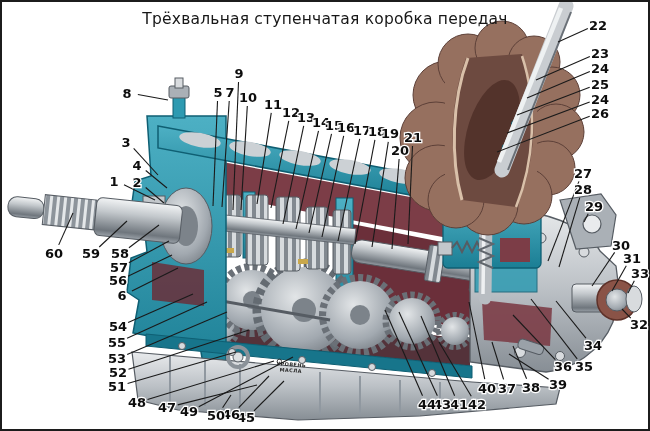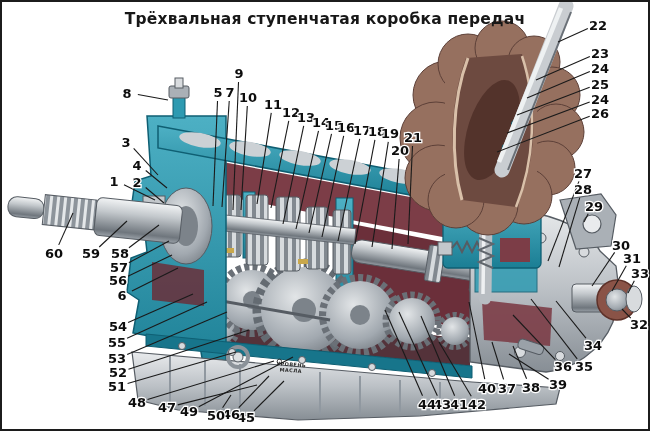--- a/index.html
+++ b/index.html
@@ -1,20 +1,20 @@
 <!DOCTYPE html>
 <html><head>
 <meta charset="utf-8">
 <style>
   html,body{margin:0;padding:0;background:#fff;}
   .stage{position:relative;width:650px;height:431px;background:#fff;overflow:hidden;
          font-family:"DejaVu Sans","Liberation Sans",sans-serif;}
   .stage svg{position:absolute;left:0;top:0;}
   .page-title{position:absolute;top:10px;left:0;width:100%;text-align:center;
-      font-weight:bold;font-size:15.5px;color:#171717;letter-spacing:.2px;}
+      font-weight:normal;font-size:15.5px;color:#171717;letter-spacing:.2px;}
   .leader{stroke:#1a1a1a;stroke-width:1.1;fill:none;}
   .callout{font:bold 13px "DejaVu Sans",sans-serif;fill:#0d0d0d;text-anchor:middle;
       dominant-baseline:central;paint-order:stroke;stroke:#ffffff;stroke-width:2.5px;}
   .stamp{font:bold 5px "DejaVu Sans",sans-serif;fill:#2b2b2b;letter-spacing:.4px;text-anchor:middle;}
 </style>
 </head>
 <body>
 
 <div class="stage">
 

